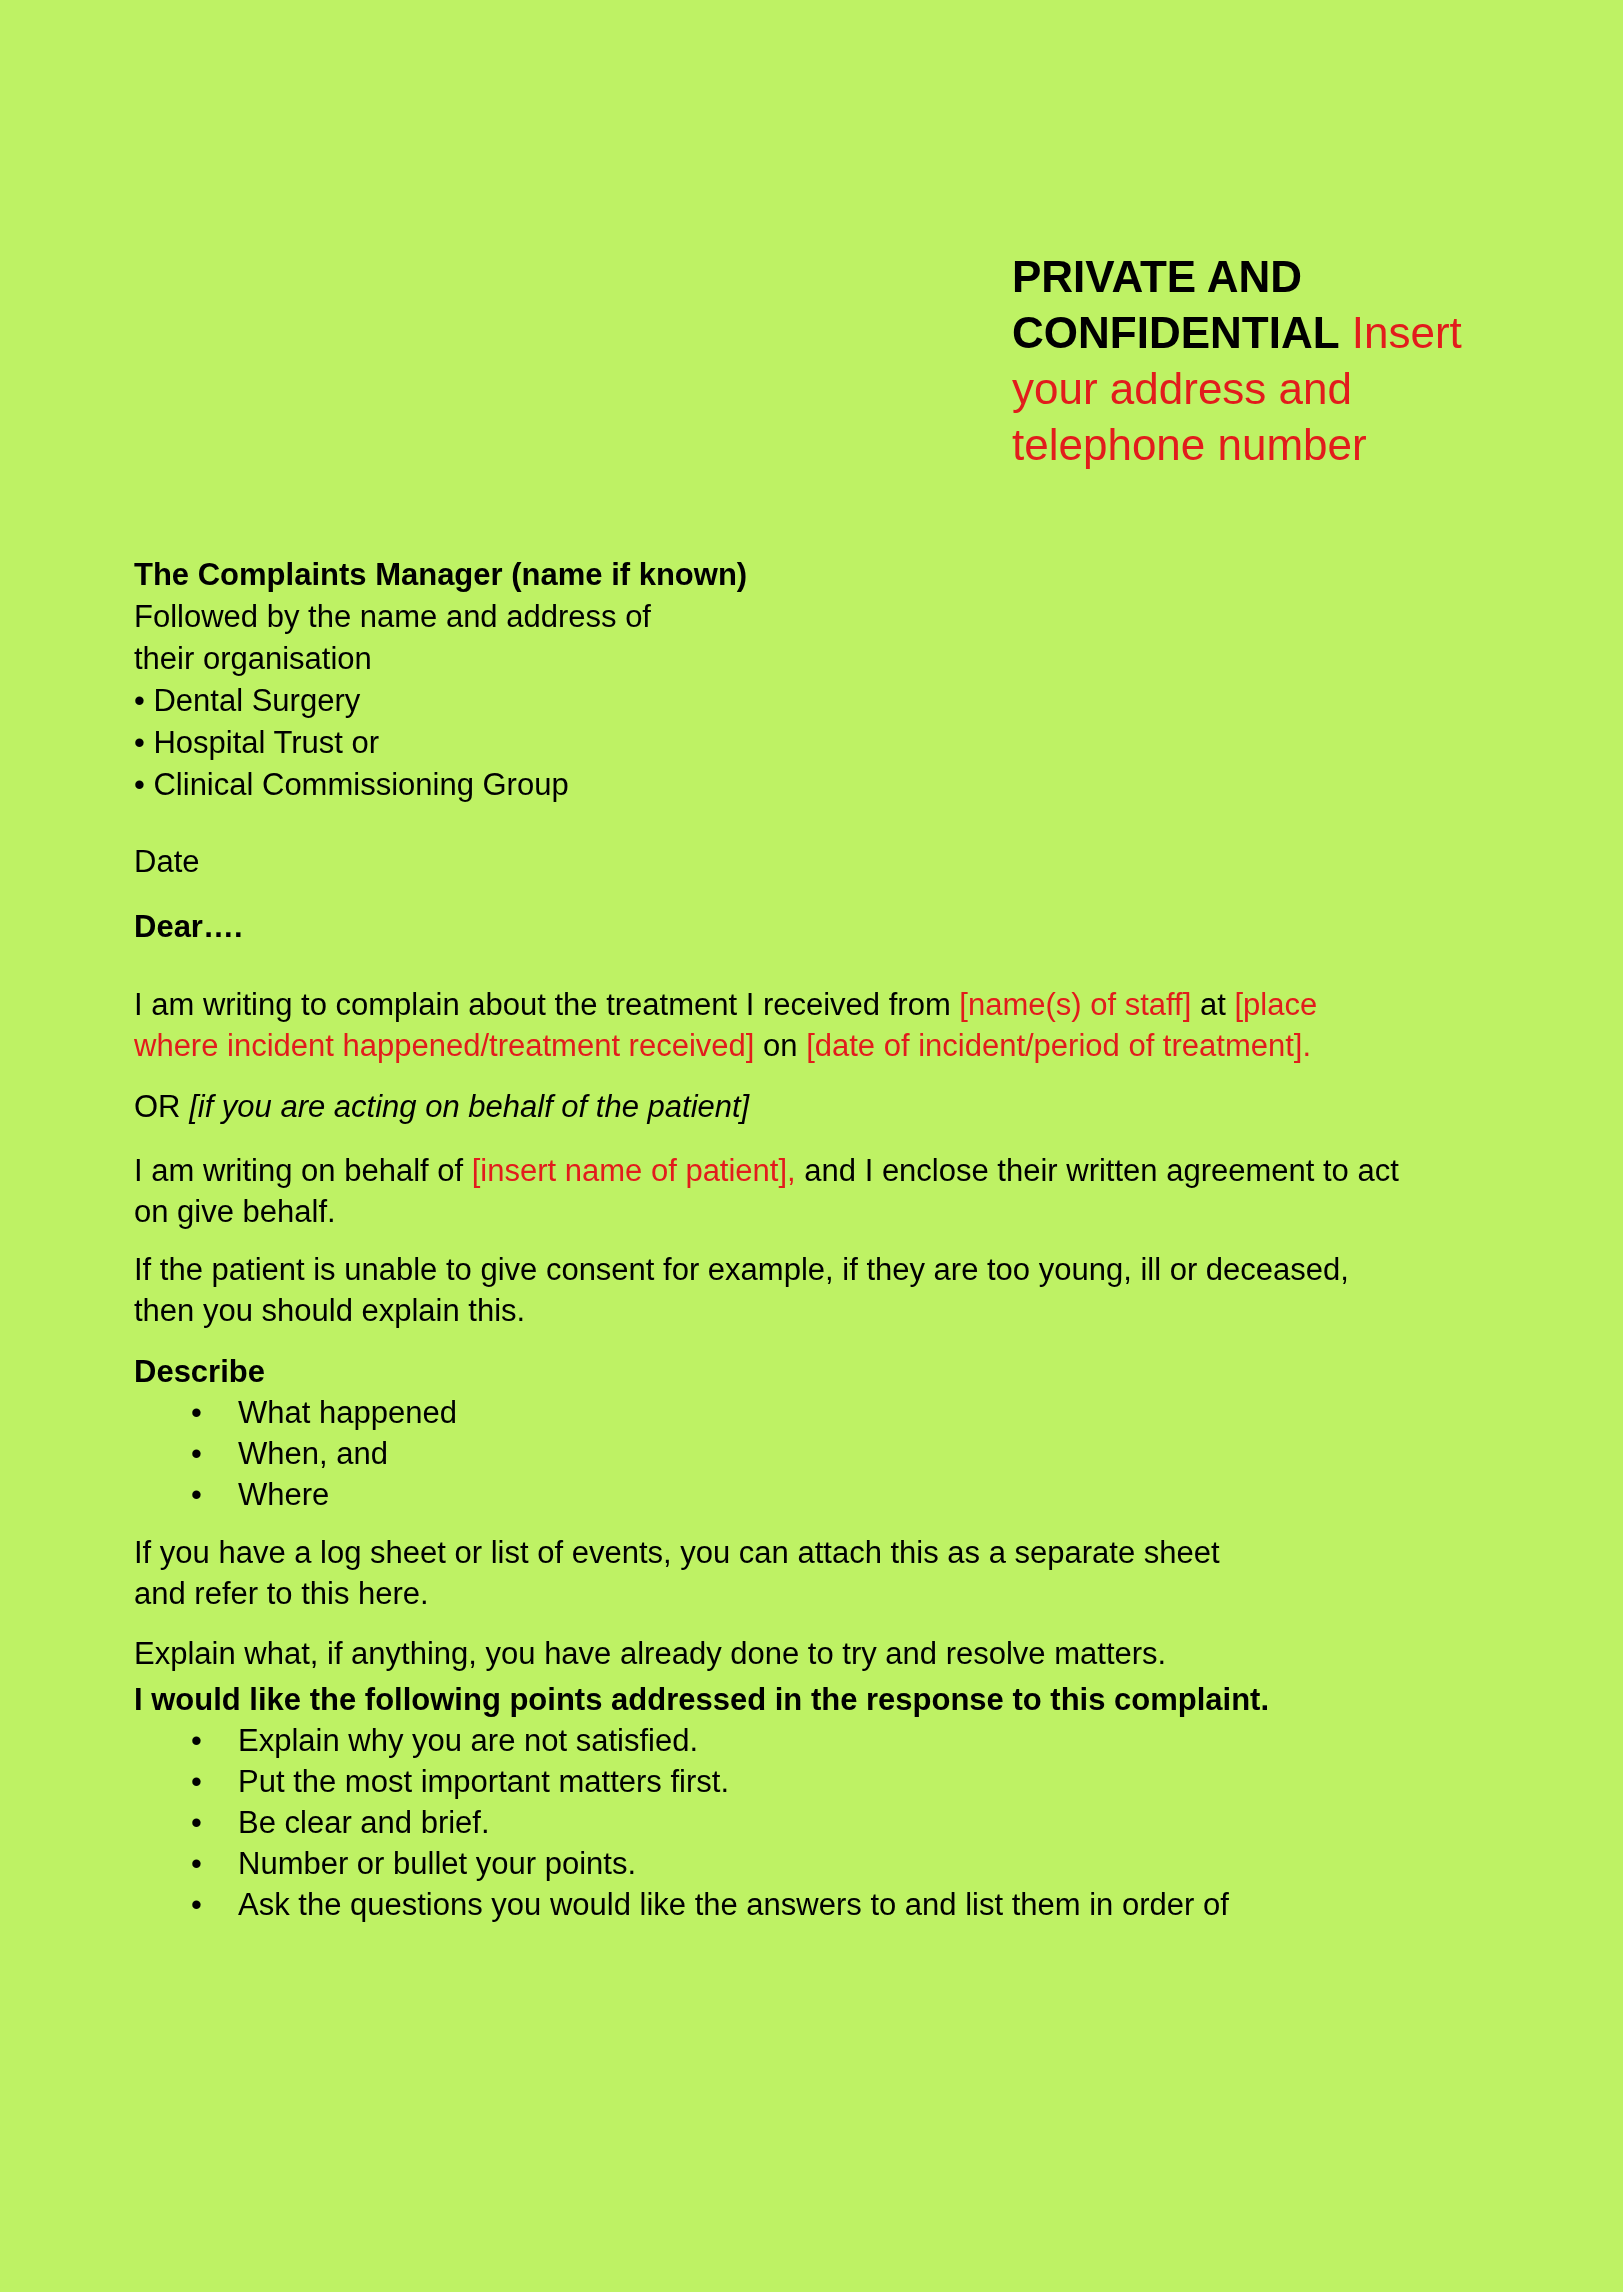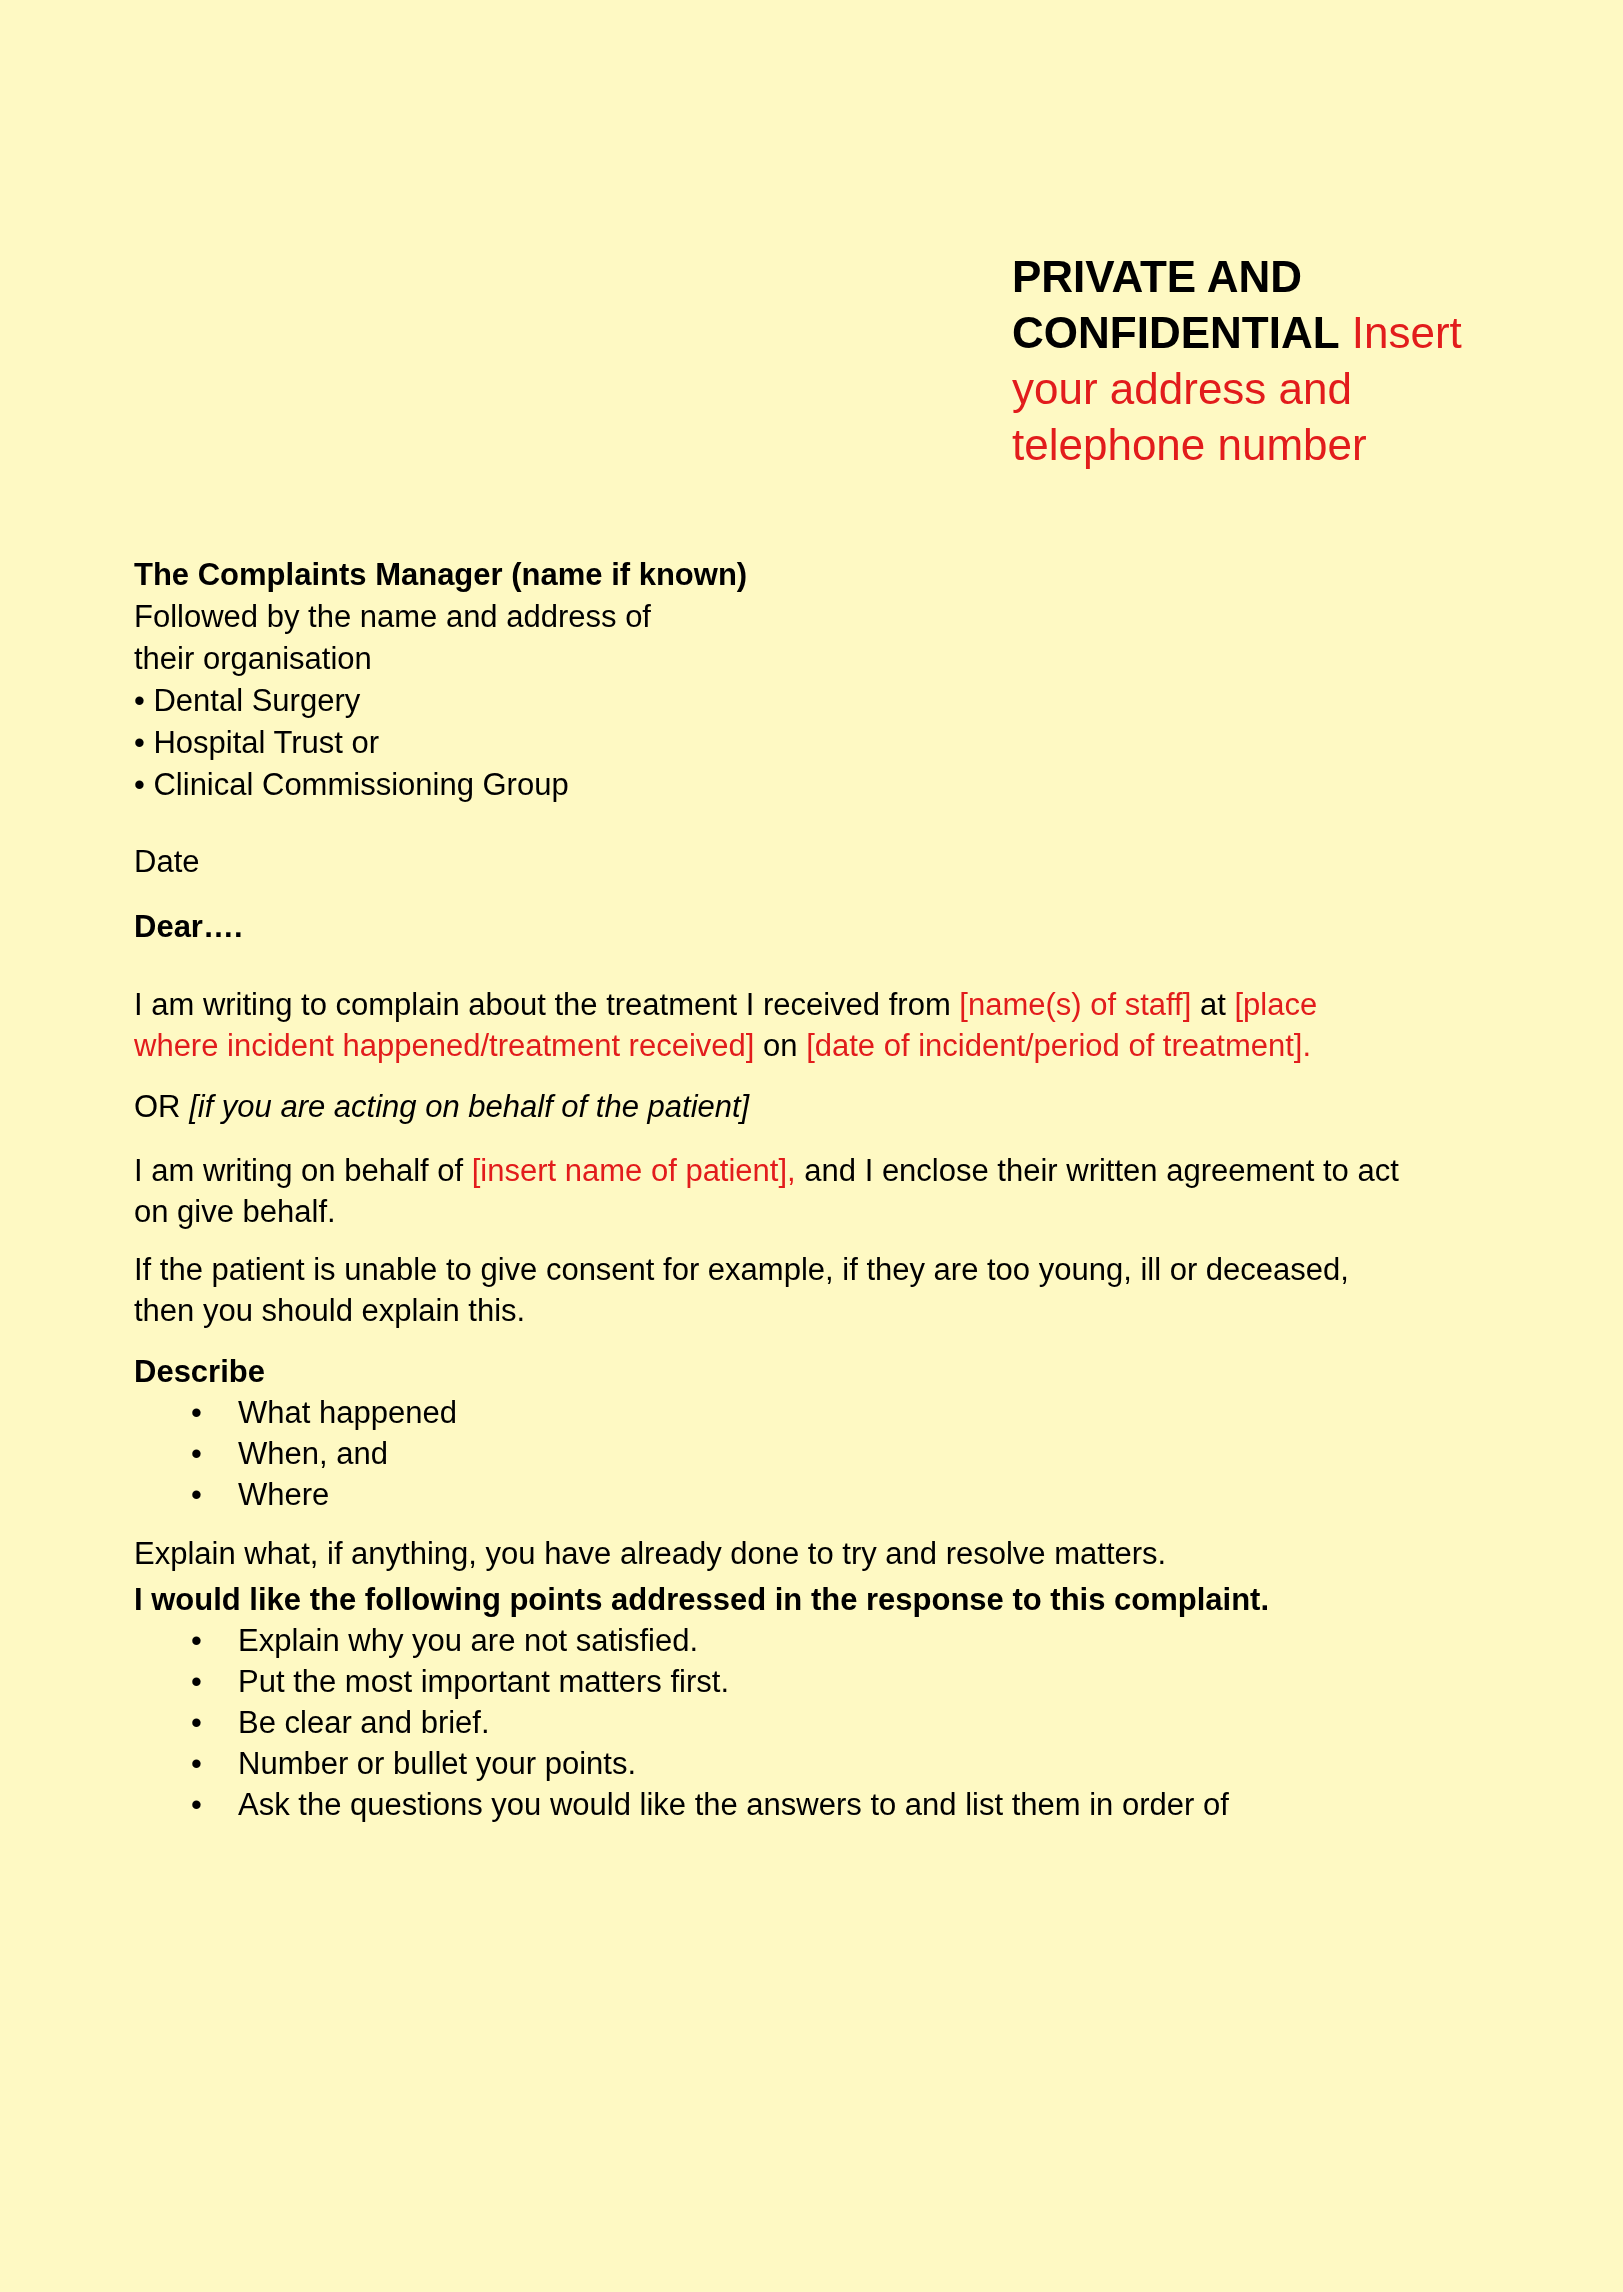--- a/index.html
+++ b/index.html
@@ -1,20 +1,20 @@
 <!DOCTYPE html>
 <html style="--red: #e21c1c; --ink: #000000;"><head>
 <meta charset="utf-8">
 <style>
   html, body { margin: 0; padding: 0; background: #ffffff; }
   .page {
     position: relative;
     width: 1623px;
     height: 2293px;
-    background: #fef9c3;
+    background: #bef264;
     overflow: hidden;
     font-family: "Liberation Sans", sans-serif;
     color: var(--ink, #000);
     font-size: 31px;
     line-height: 41px;
   }
   .line { white-space: nowrap; }
   .seg.b { font-weight: 700; }
   .seg.r { color: var(--red, #e21c1c); }
   .seg.i { font-style: italic; }
@@ -106,20 +106,24 @@
             <div class="line" data-name="text-line">When, and</div>
           </div>
         </li>
         <li data-name="bullet-item">
           <span class="bullet" data-name="bullet-icon">•</span>
           <div data-name="bullet-item-text">
             <div class="line" data-name="text-line">Where</div>
           </div>
         </li>
       </ul>
+      <div class="blk" data-name="paragraph-log-sheet">
+        <div class="line" data-name="text-line"><span class="seg" data-name="text-segment">If you have a log sheet or list of events, you can attach this as a separate sheet</span></div>
+        <div class="line" data-name="text-line"><span class="seg" data-name="text-segment">and refer to this here.</span></div>
+      </div>
       <div class="blk" data-name="paragraph-resolve">
         <div class="line" data-name="text-line"><span class="seg" data-name="text-segment">Explain what, if anything, you have already done to try and resolve matters.</span></div>
       </div>
       <div class="blk" data-name="heading-points">
         <div class="line" data-name="text-line"><span class="seg b" data-name="text-segment">I would like the following points addressed in the response to this complaint.</span></div>
       </div>
       <ul class="blk list" data-name="list-points">
         <li data-name="bullet-item">
           <span class="bullet" data-name="bullet-icon">•</span>
           <div data-name="bullet-item-text">

